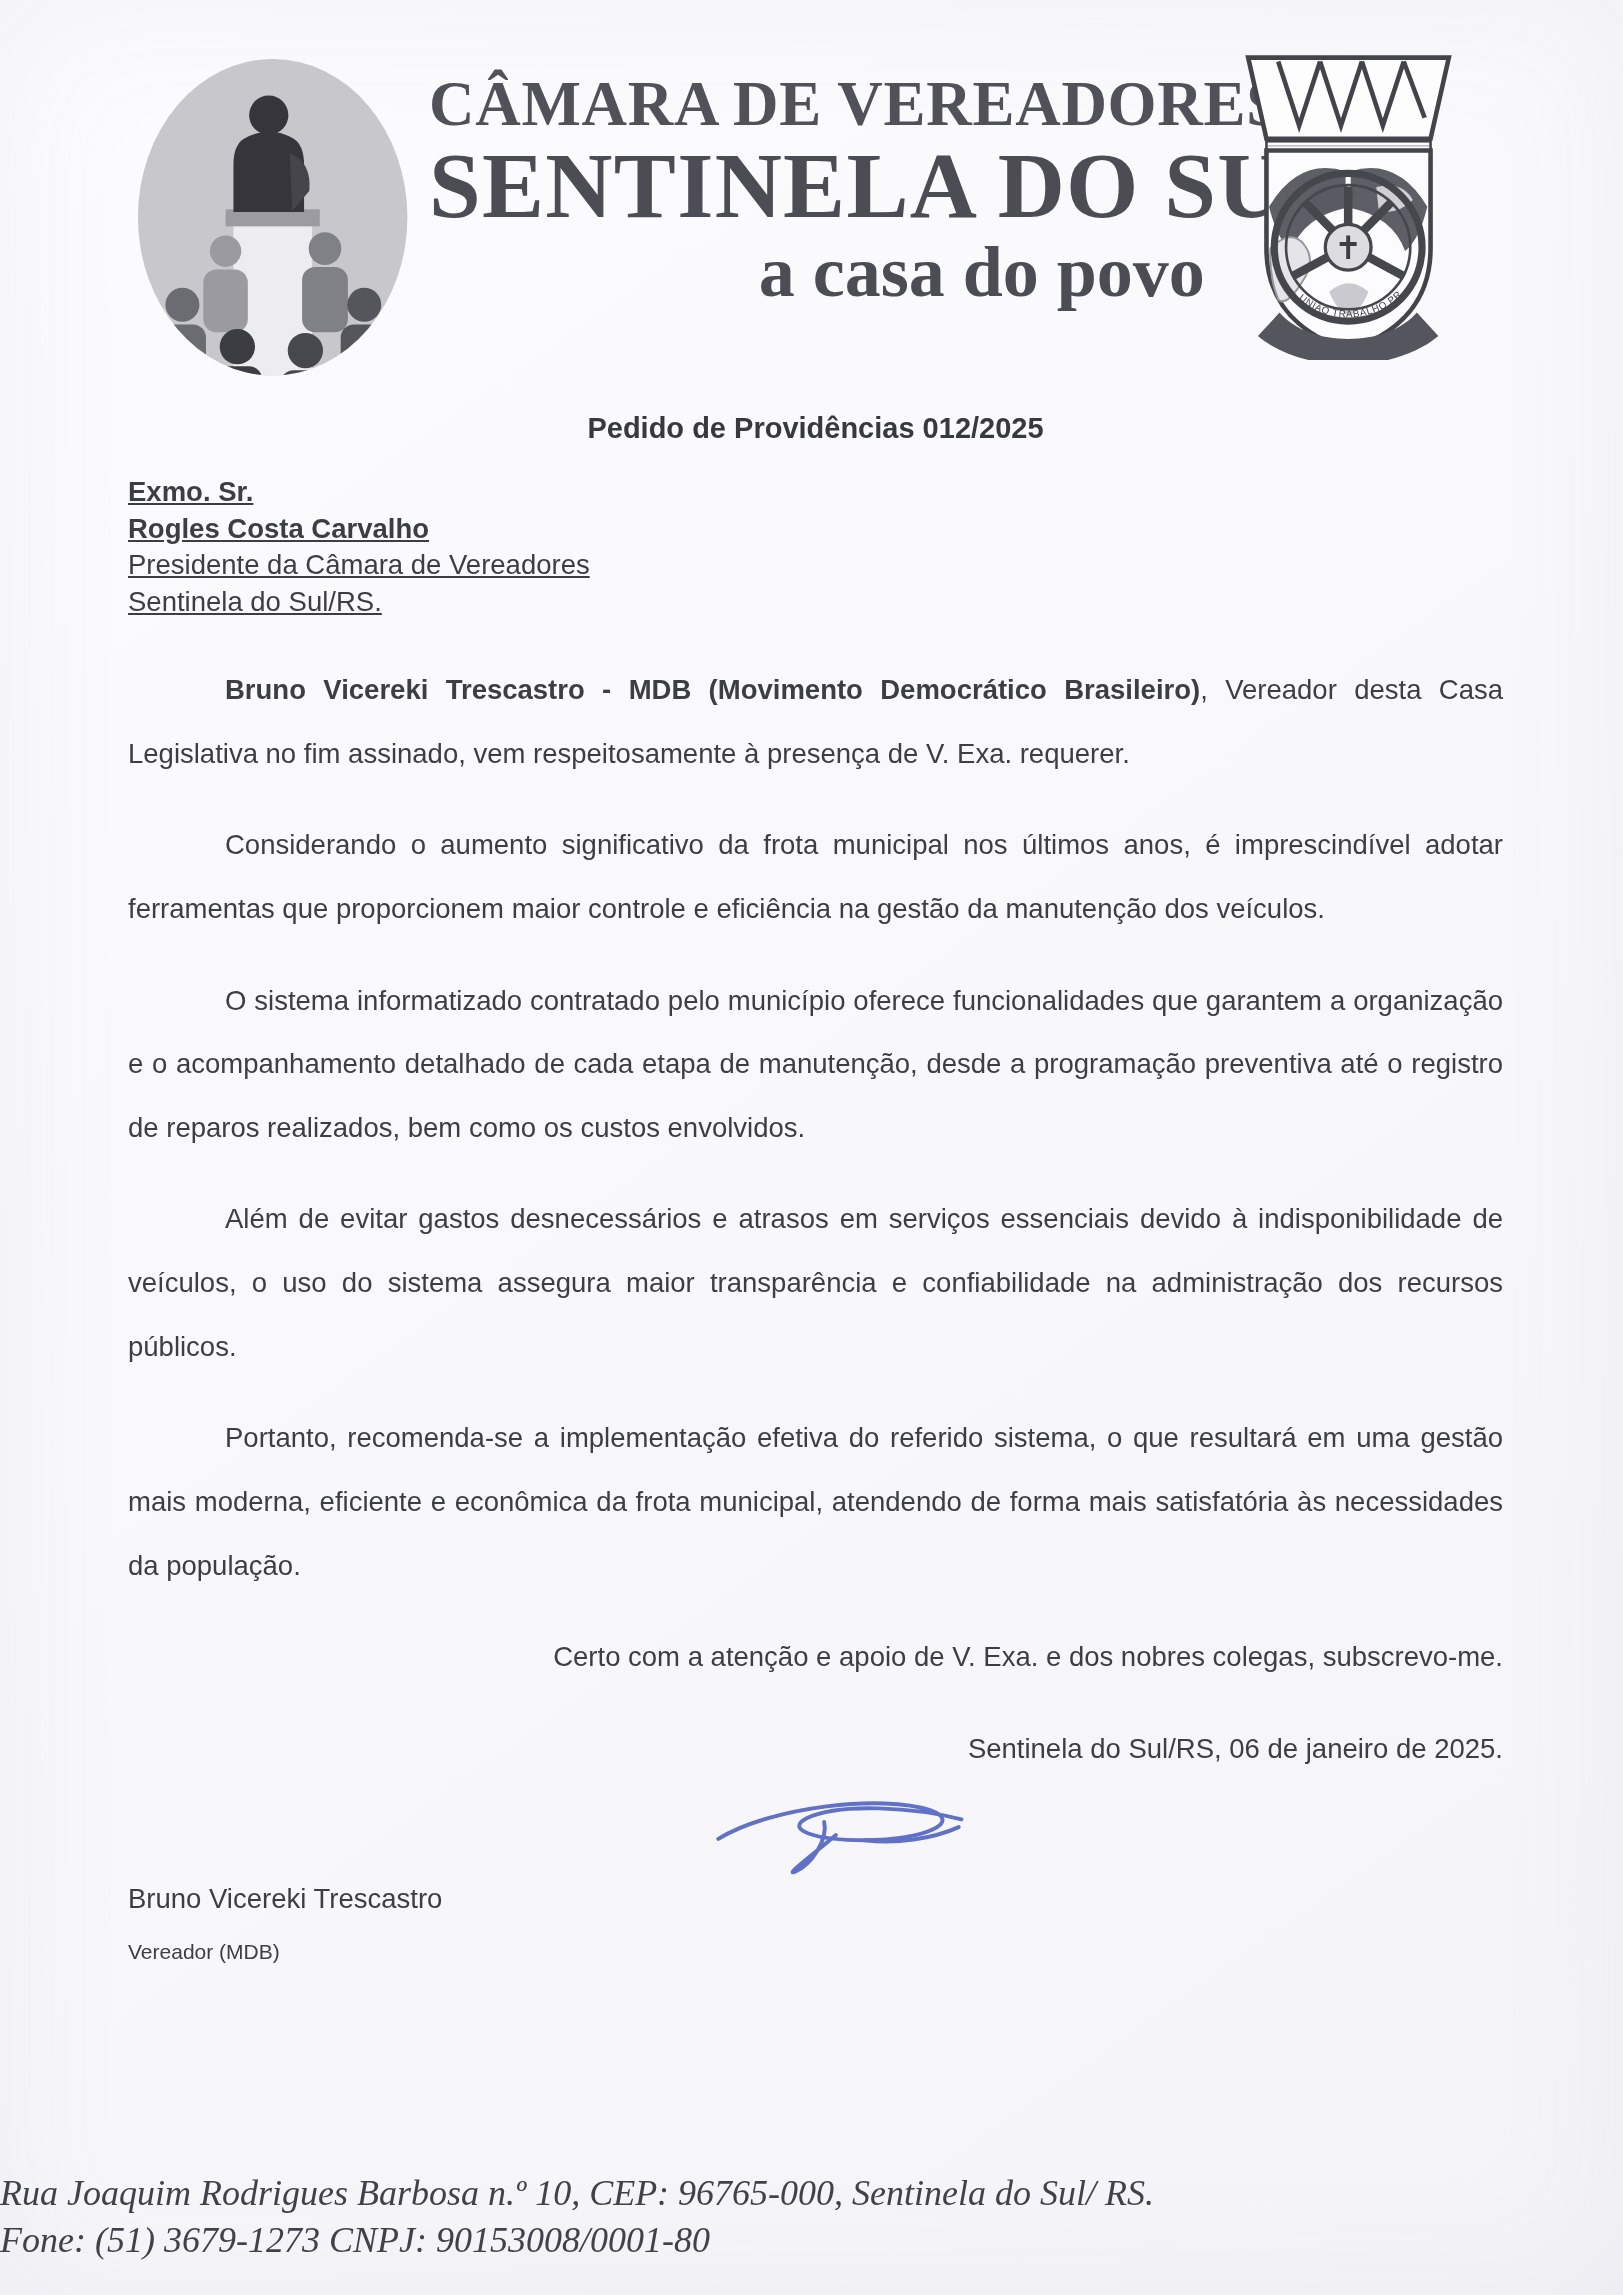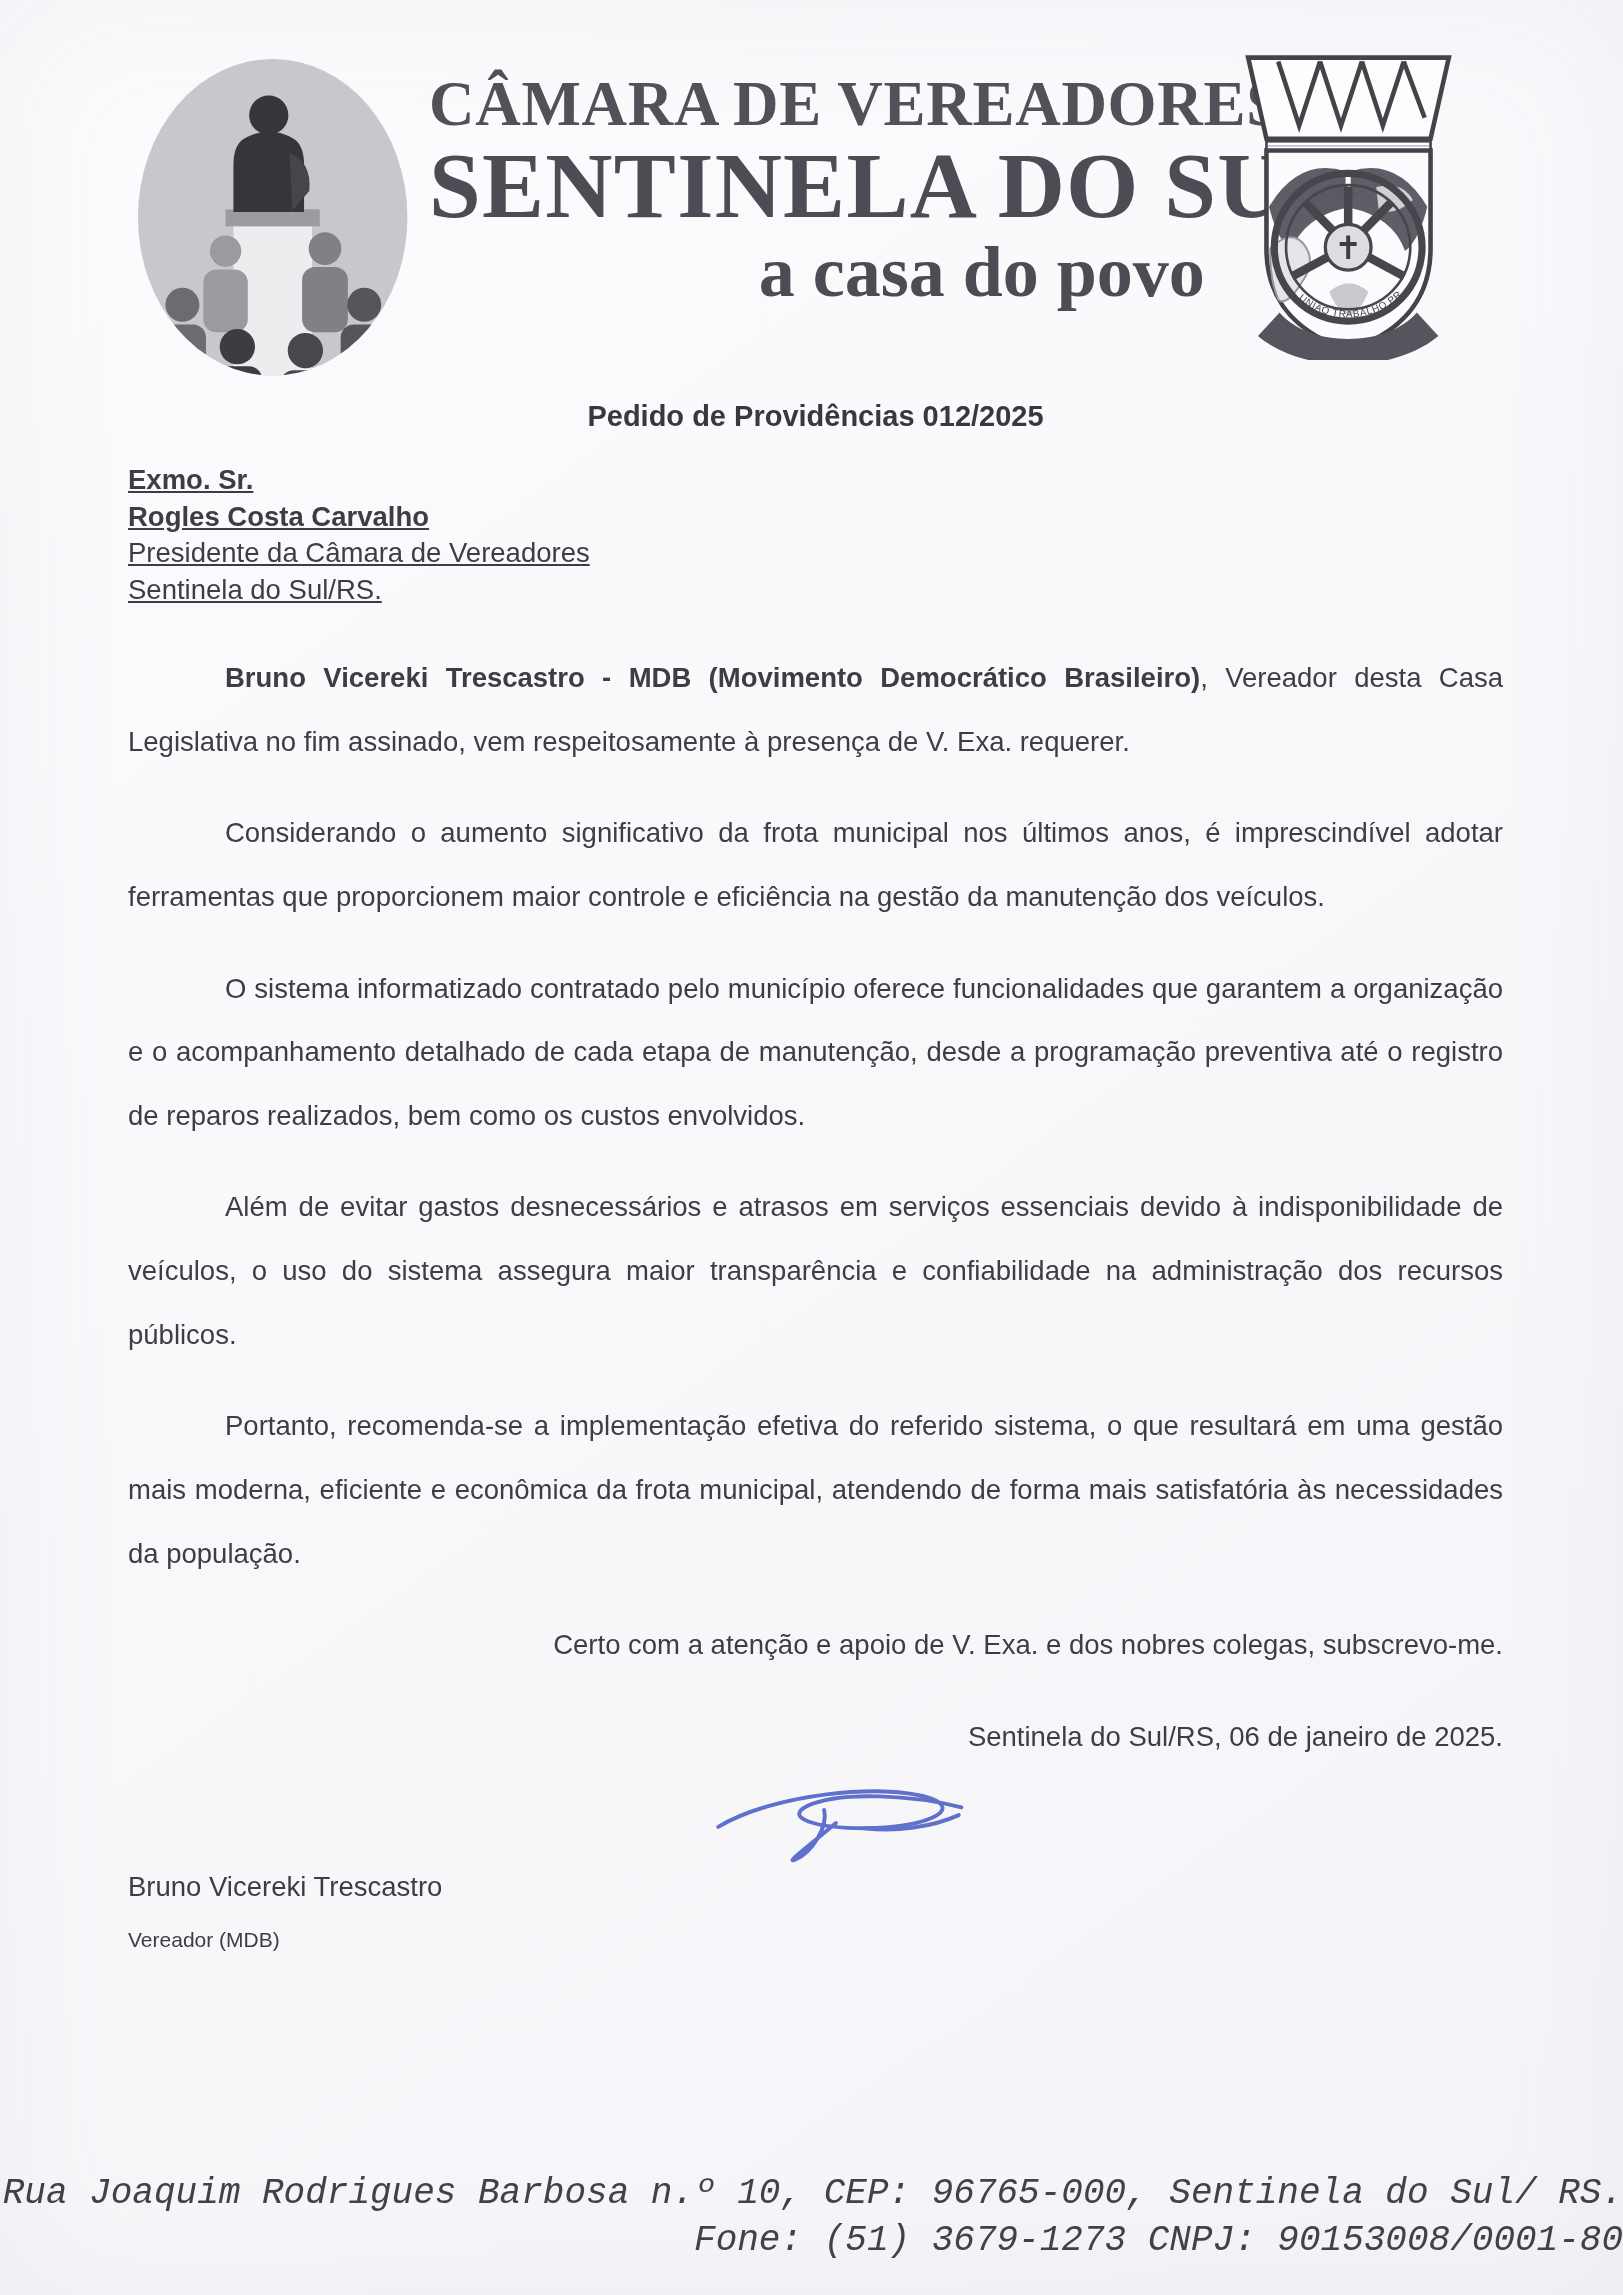--- a/index.html
+++ b/index.html
@@ -27,41 +27,41 @@
   .org1{font-size:63px;letter-spacing:0.7px;white-space:nowrap;}
   .org2{font-size:93px;letter-spacing:1.3px;white-space:nowrap;margin-top:1.3px;color:#4c4c55;}
   .tagline{font-size:72px;text-align:right;padding-right:9.2px;margin-top:0px;color:#4c4c55;}
   
   .body-col{
     position:absolute;left:128px;top:393px;width:1375px;
     font-size:27.5px;line-height:1.35;color:#3d3d44;
   }
   .doc-title{
     text-align:center;font-weight:bold;font-size:29px;
-    margin:4px 0 26px 0;color:#38383f;
+    margin:16px 0 26px 0;color:#38383f;
   }
   .recipient{margin:0 0 38px 0;line-height:1.33;text-decoration:underline;}
   .recipient .bold{font-weight:bold;}
   .para{
     margin:0 0 27.5px 0;
     text-align:justify;text-indent:97px;line-height:2.32;
   }
   .para .lead{font-weight:bold;}
   .plain{text-align:right;}
   .dateline{margin-bottom:0;}
   
   .sig-block{margin-top:3.9px;line-height:1.6;}
   .sig-scribble{display:block;margin:0 auto -5.2px auto;position:relative;left:25px;}
   .sig-name{font-size:27.5px;}
   .sig-role{font-size:21px;margin-top:14.4px;}
   
   .footer{
     position:absolute;left:0;bottom:30px;width:100%;
-    text-align:right;
-    font-family:Liberation Mono, monospace;
+    text-align:left;
+    font-family:Liberation Serif, serif;
     font-style:italic;
     font-size:36px;color:#41414a;line-height:1.32;
   }
 </style>
 </head>
 <body>
 
 <div class="page">
 
   <div class="header">

